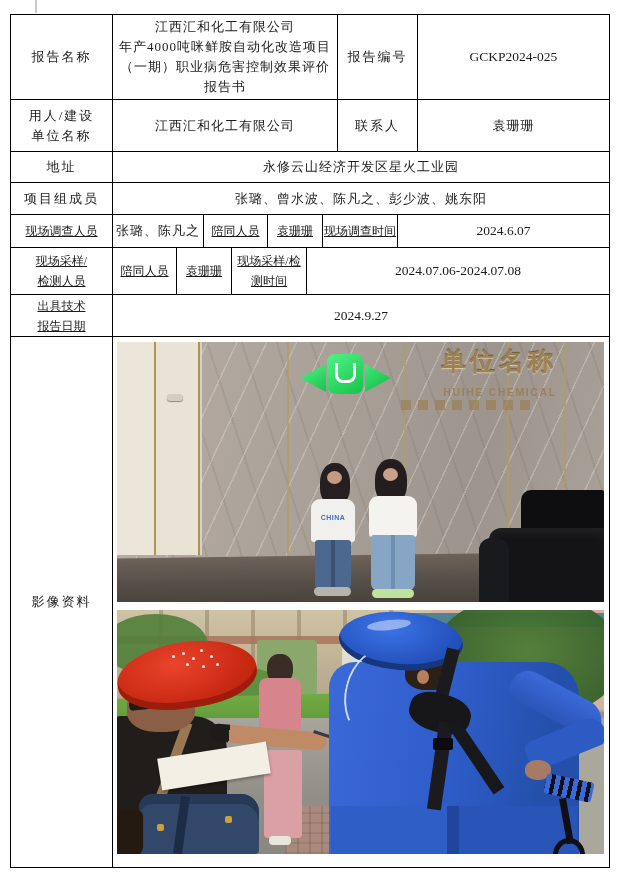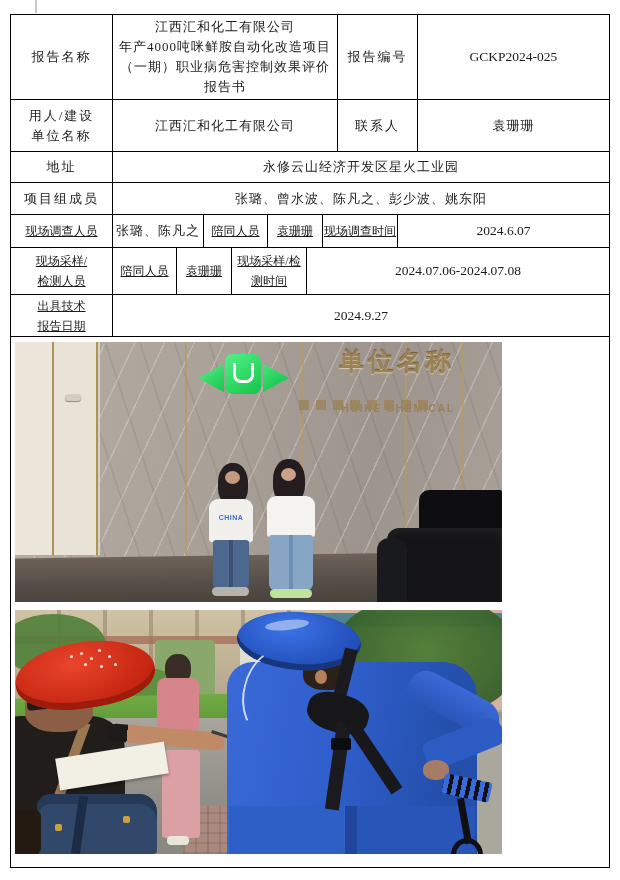--- a/index.html
+++ b/index.html
@@ -32,21 +32,21 @@
   .seam{top:0;width:2px;height:214px;background:#b59a64;opacity:.75;}
   #cream{left:0;top:0;width:85px;height:213px;background:linear-gradient(90deg,#ece6da 0 37px,#ad9455 37px 39px,#e9e3d6 39px 81px,#ad9455 81px 83px,#d9d2c4 83px 85px);}
   #handle{left:50px;top:52px;width:16px;height:7px;background:#d3cec0;border-radius:4px;box-shadow:0 1px 1px rgba(0,0,0,.4);}
   #floor1{left:-6px;top:213px;width:500px;height:55px;background:linear-gradient(180deg,#6e6259,#57504a 45%,#453e37);transform:rotate(-.8deg);}
   .logo-tri-l{left:183px;top:22px;width:26px;height:28px;background:linear-gradient(145deg,#55f288,#17c34e);clip-path:polygon(0 50%,100% 0,100% 100%);}
   .logo-sq{left:210px;top:12px;width:36px;height:40px;border-radius:8px;background:linear-gradient(145deg,#52f287,#14c34a);display:flex;align-items:center;justify-content:center;}
   .logo-u{width:15px;height:17px;border:3px solid #fff;border-top:none;border-radius:0 0 8px 8px;margin-top:-3px;}
   .logo-tri-r{left:248px;top:22px;width:26px;height:28px;background:linear-gradient(145deg,#42e97a,#10b945);clip-path:polygon(0 0,100% 50%,0 100%);}
   #logo-cjk{left:282px;top:10px;width:200px;font-size:25px;font-weight:bold;letter-spacing:4px;color:#9b8157;
             text-shadow:0 1px 1px #d9c9a6,0 -1px 1px #6d5a38;white-space:nowrap;}
-  #logo-en{left:283px;top:56px;width:200px;font-size:10.5px;font-weight:bold;letter-spacing:1.6px;color:#9b8157;
+  #logo-en{left:283px;top:40px;width:200px;font-size:10.5px;font-weight:bold;letter-spacing:1.6px;color:#9b8157;
            font-family:"Liberation Sans",sans-serif;white-space:nowrap;}
   #tagline{left:284px;top:58px;display:flex;gap:7px;}
   #tagline i{display:block;width:10px;height:10px;background:#9b8157;opacity:.75;}
   .hairA{left:203px;top:121px;width:30px;height:42px;background:#261f22;border-radius:46% 46% 40% 40%;}
   .faceA{left:210px;top:129px;width:15px;height:13px;background:#c59a80;border-radius:50%;}
   .shirtA{left:194px;top:157px;width:44px;height:43px;background:#f2f0ec;border-radius:9px 9px 3px 3px;
           display:flex;justify-content:center;}
   .shirtA span{margin-top:9px;font-size:7px;font-weight:bold;color:#3e6ec2;letter-spacing:.5px;font-family:"Liberation Sans",sans-serif;}
   .jeansA{left:198px;top:198px;width:36px;height:49px;background:linear-gradient(90deg,#4d688f 0 16px,#3a5174 16px 20px,#4d688f 20px);border-radius:3px 3px 5px 5px;}
   .shoesA{left:197px;top:245px;width:37px;height:9px;background:#b6b2ac;border-radius:5px;}
@@ -168,20 +168,21 @@
     <div class="cell lat">2024.07.06-2024.07.08</div>
   </div>
 
   <div class="row h7">
     <div class="cell tight w-label">出具技术
 报告日期</div>
     <div class="cell lat">2024.9.27</div>
   </div>
 
   <div class="row h8">
+    <div class="cell lab w-label">影像资料</div>
     <div class="cell photo-cell">
 
       <div class="photo" id="ph1">
         <div class="p veins"></div>
         <div class="p seam" style="left:170px"></div>
         <div class="p seam" style="left:287px"></div>
         <div class="p seam" style="left:390px"></div>
         <div class="p seam" style="left:447px"></div>
         <div class="p" id="cream"></div>
         <div class="p" id="handle"></div>

